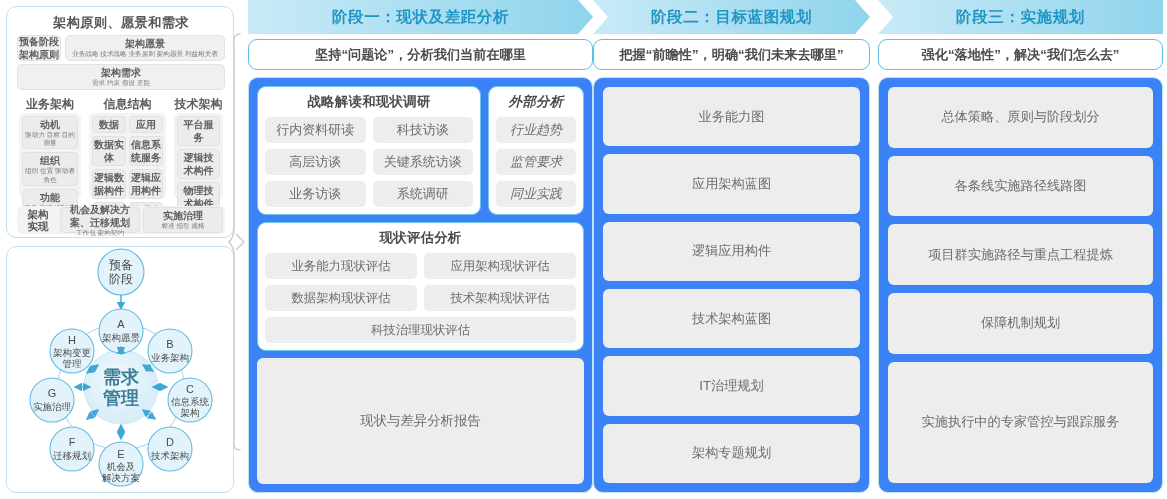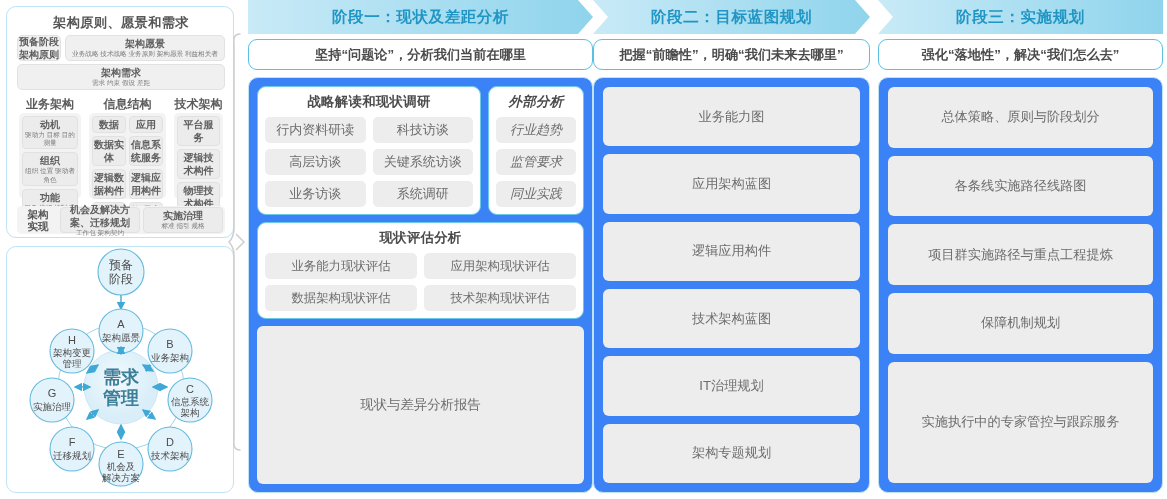--- a/index.html
+++ b/index.html
@@ -365,20 +365,23 @@
         <div class="grp-title">现状评估分析</div>
         <div class="stackg">
           <div class="row2">
             <div class="pill sm">业务能力现状评估</div>
             <div class="pill sm">应用架构现状评估</div>
           </div>
           <div class="row2">
             <div class="pill sm">数据架构现状评估</div>
             <div class="pill sm">技术架构现状评估</div>
           </div>
+          <div class="row2">
+            <div class="pill sm">科技治理现状评估</div>
+          </div>
         </div>
       </div>
 
       <div class="report">现状与差异分析报告</div>
     </div>
   </div>
 
   <div class="phase ph2">
     <div class="chev">
       <svg width="277" height="34" viewBox="0 0 277 34">

